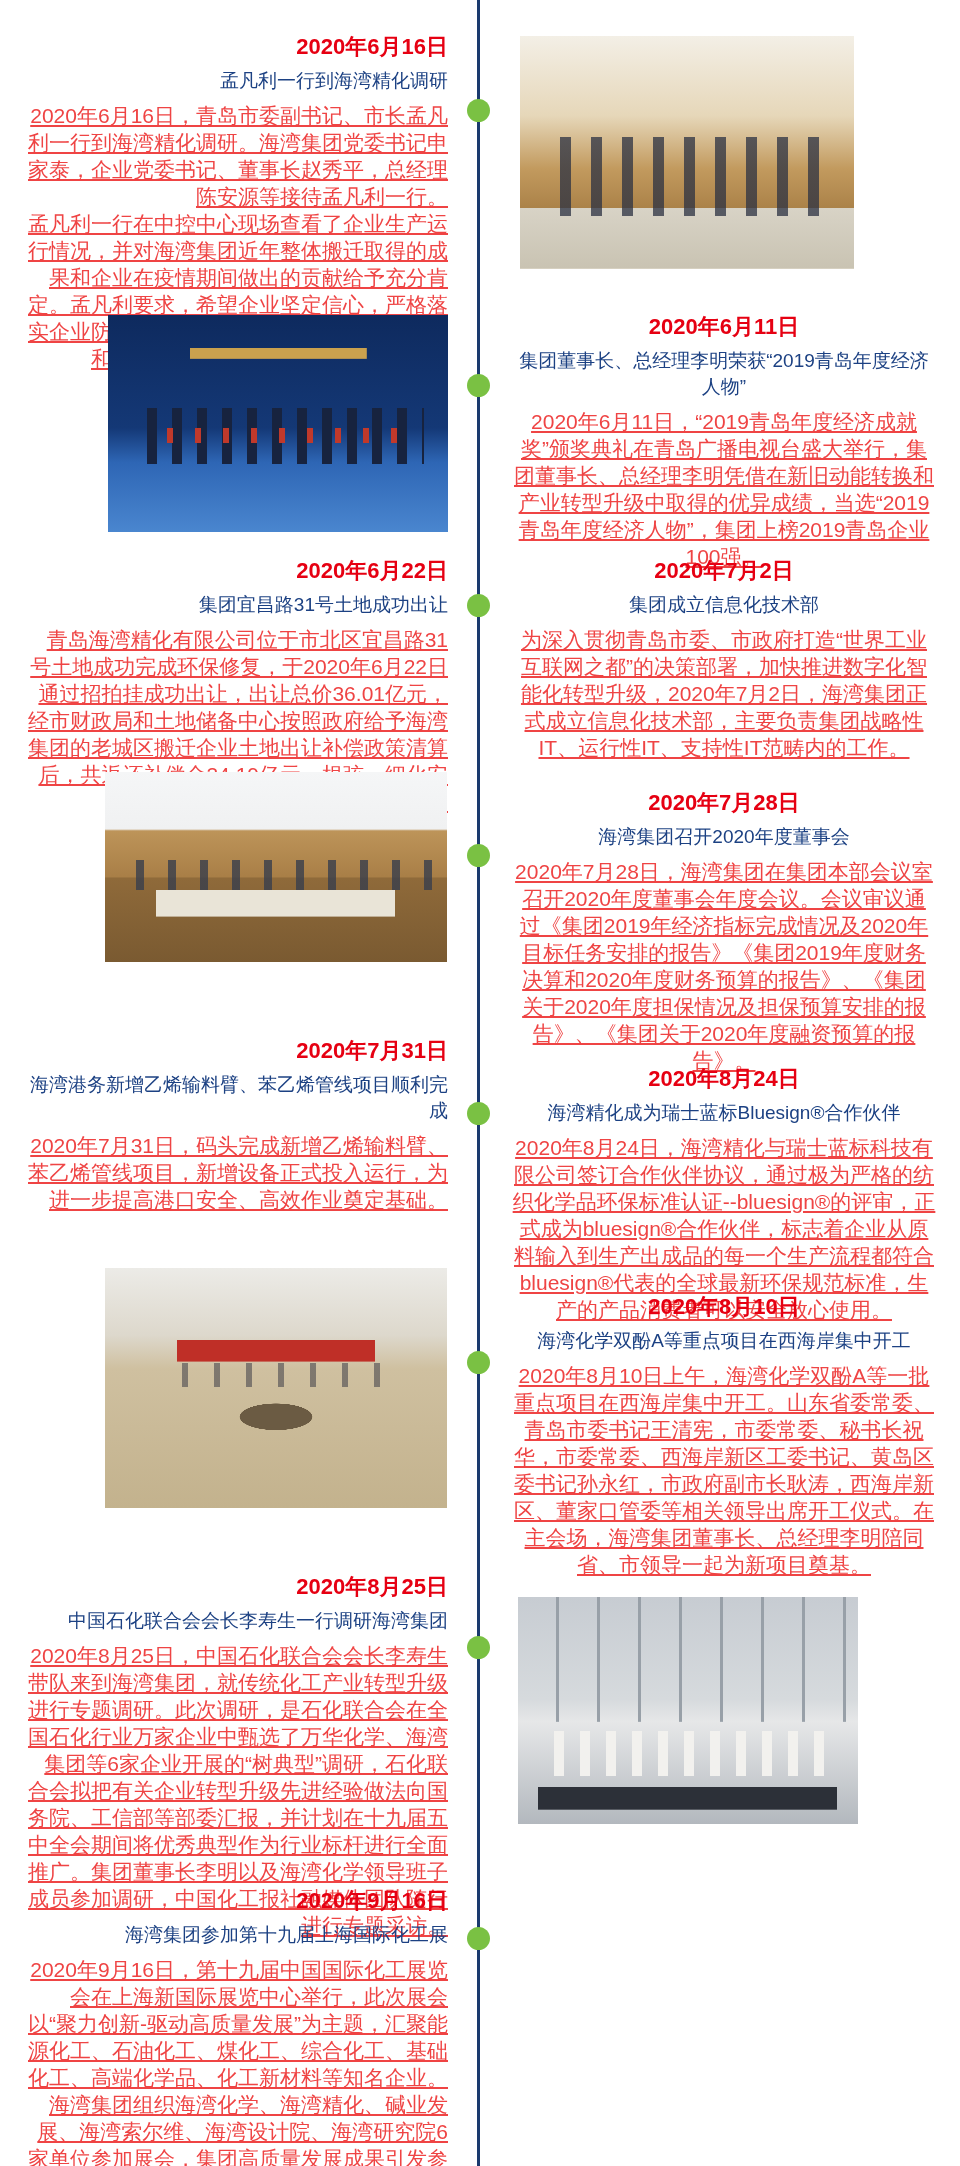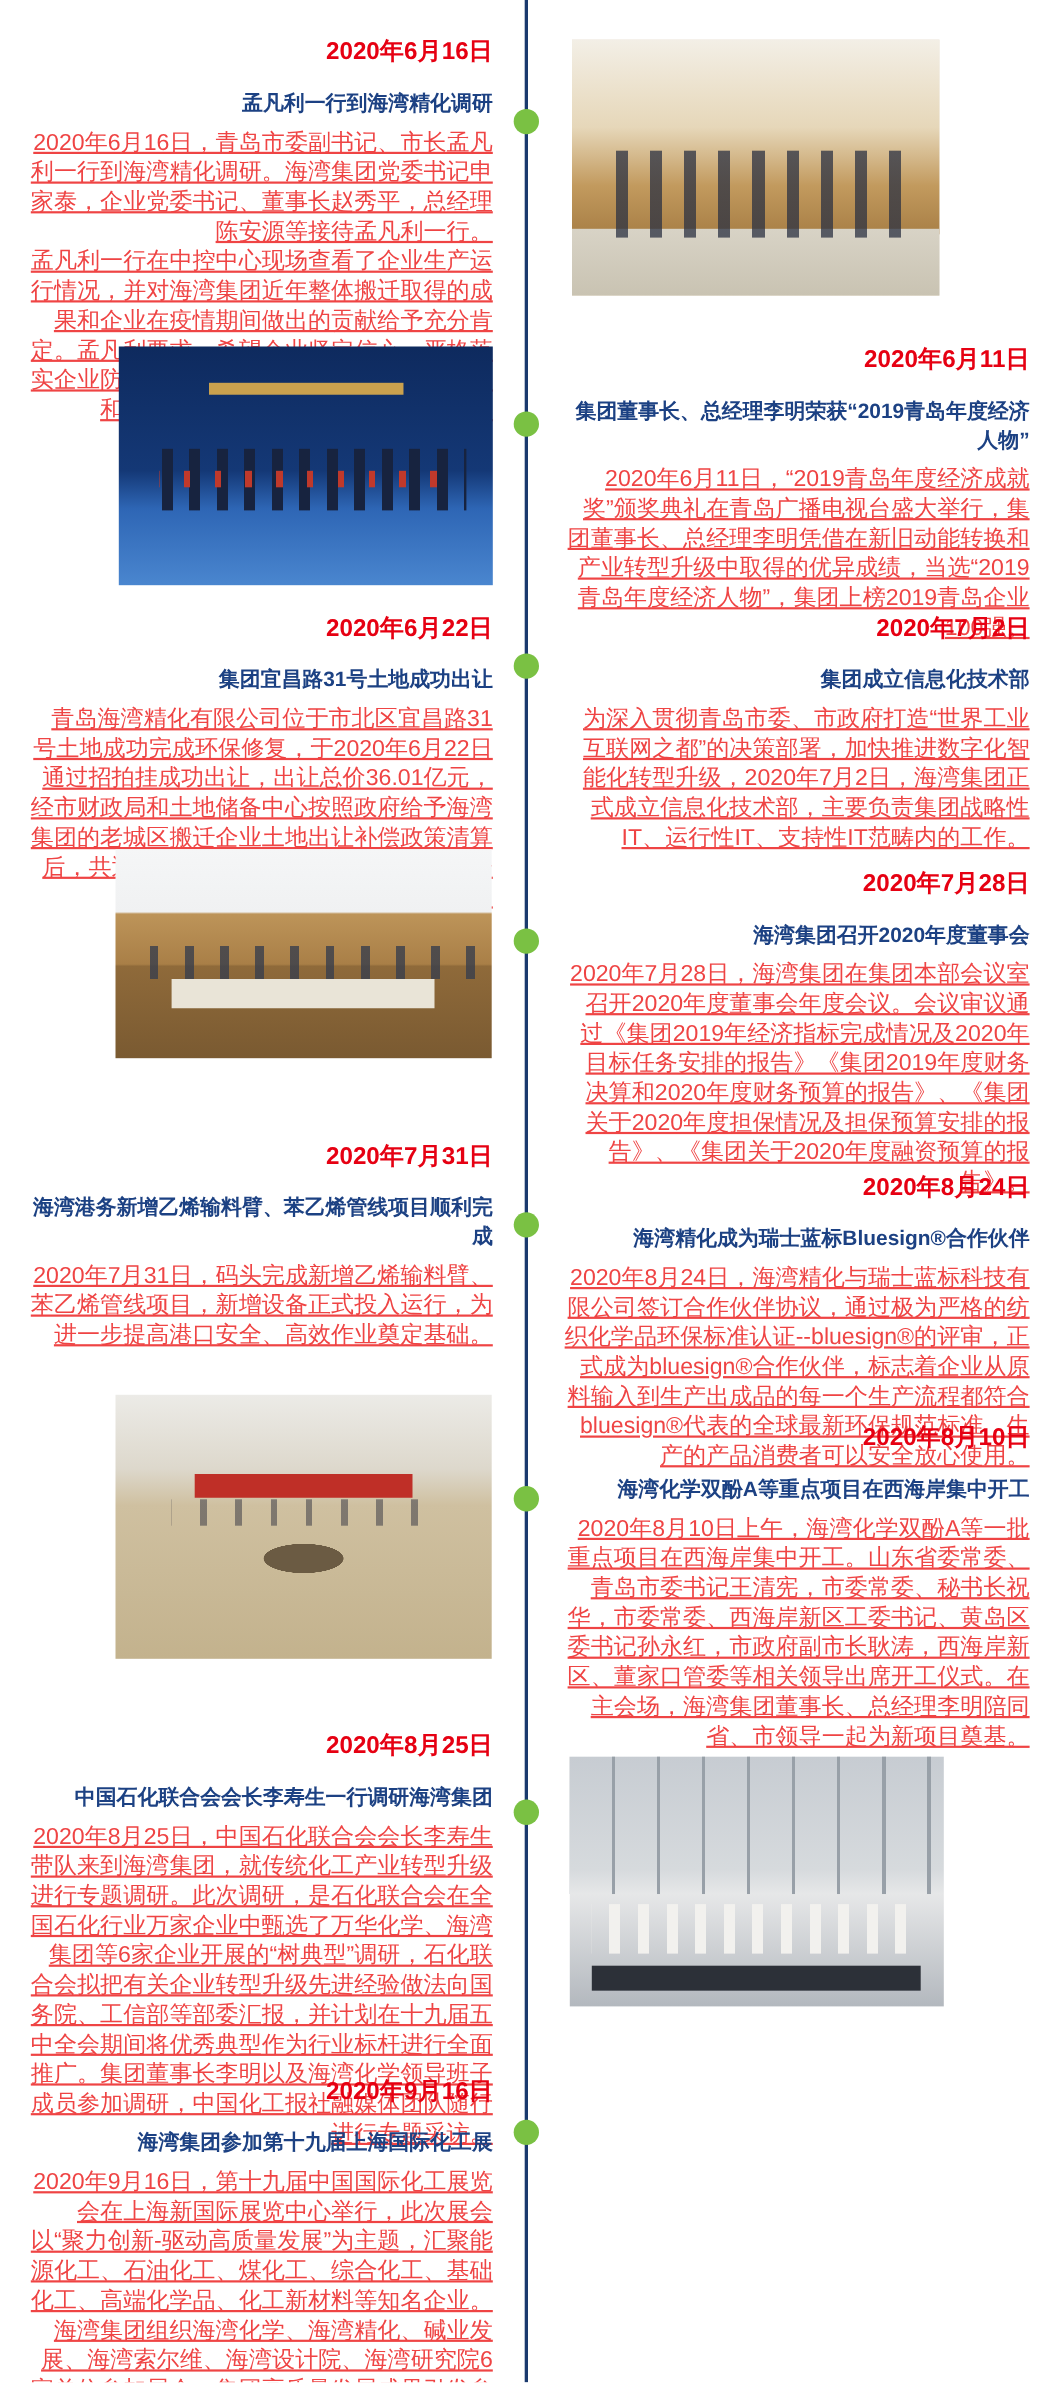--- a/index.html
+++ b/index.html
@@ -4,23 +4,23 @@
 <style>
   html,body{margin:0;padding:0;background:#ffffff;}
   .page{
     position:relative;width:960px;height:2166px;margin:0 auto;background:#ffffff;
     overflow:hidden;font-family:"Liberation Sans","DejaVu Sans",sans-serif;
   }
   .tl-line{position:absolute;left:477px;top:0;bottom:0;width:3px;background:#1a3a6e;}
   .dot{position:absolute;left:467px;width:23px;height:23px;border-radius:50%;background:#7ac143;}
   .entry{position:absolute;}
   .entry.left{left:28px;width:420px;text-align:right;}
-  .entry.right{left:512px;width:424px;text-align:right;}
+  .entry.right{left:512px;width:424px;text-align:center;}
   .date{margin:0;font-size:22px;line-height:30px;font-weight:bold;color:#e60012;}
-  .title{margin:20px 0 0;font-size:19px;line-height:26px;font-weight:bold;color:#1c4183;}
+  .title{margin:6px 0 0;font-size:19px;line-height:26px;font-weight:normal;color:#1c4183;}
   .body{margin:8px 0 0;font-size:21px;line-height:27px;color:#ef4444;white-space:pre-line;text-decoration:underline;}
   .photo{position:absolute;}
   .photo-a{
     background:
       repeating-linear-gradient(90deg, rgba(43,49,66,0) 0 20px, rgba(43,49,66,.75) 20px 31px) 50% 66% / 88% 34% no-repeat,
       linear-gradient(180deg,#d8d3c6,#c9c3b2) 0 100% / 100% 26% no-repeat,
       linear-gradient(180deg,#f3efe6 0%,#e6d7b9 45%,#c29a5e 75%,#a87f46 100%) 0 0 / 100% 76% no-repeat,
       #e8e2d4;
   }
   .photo-b{

